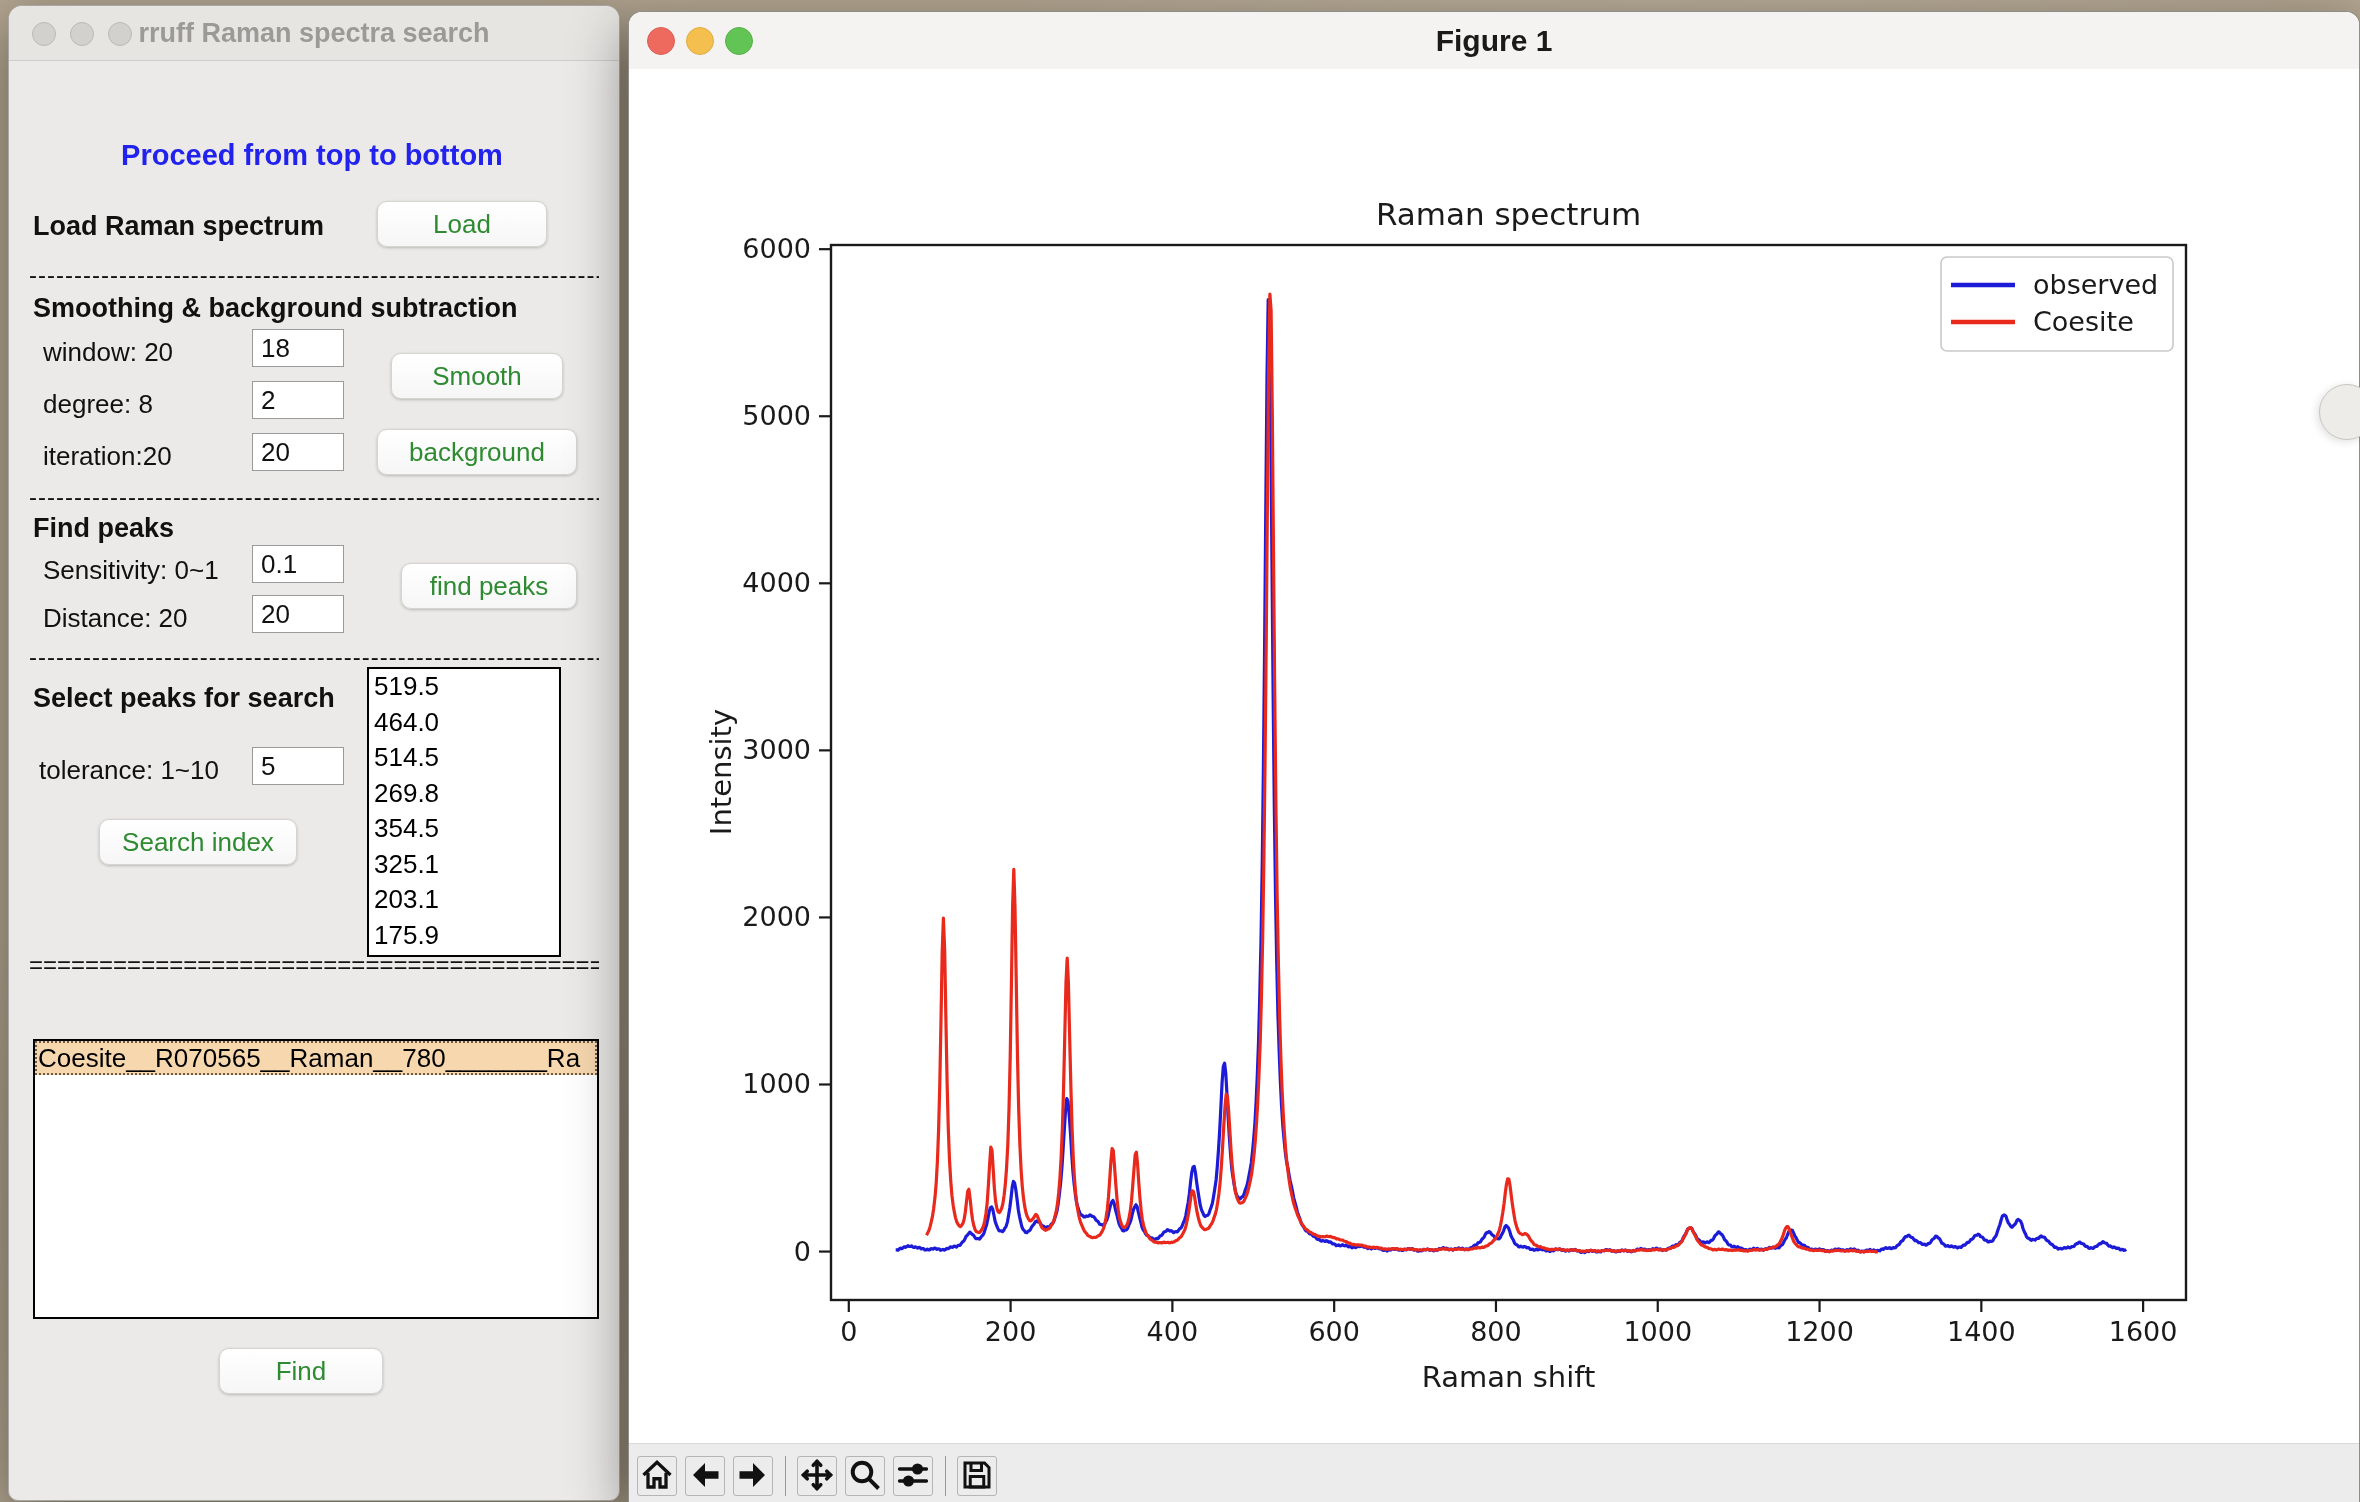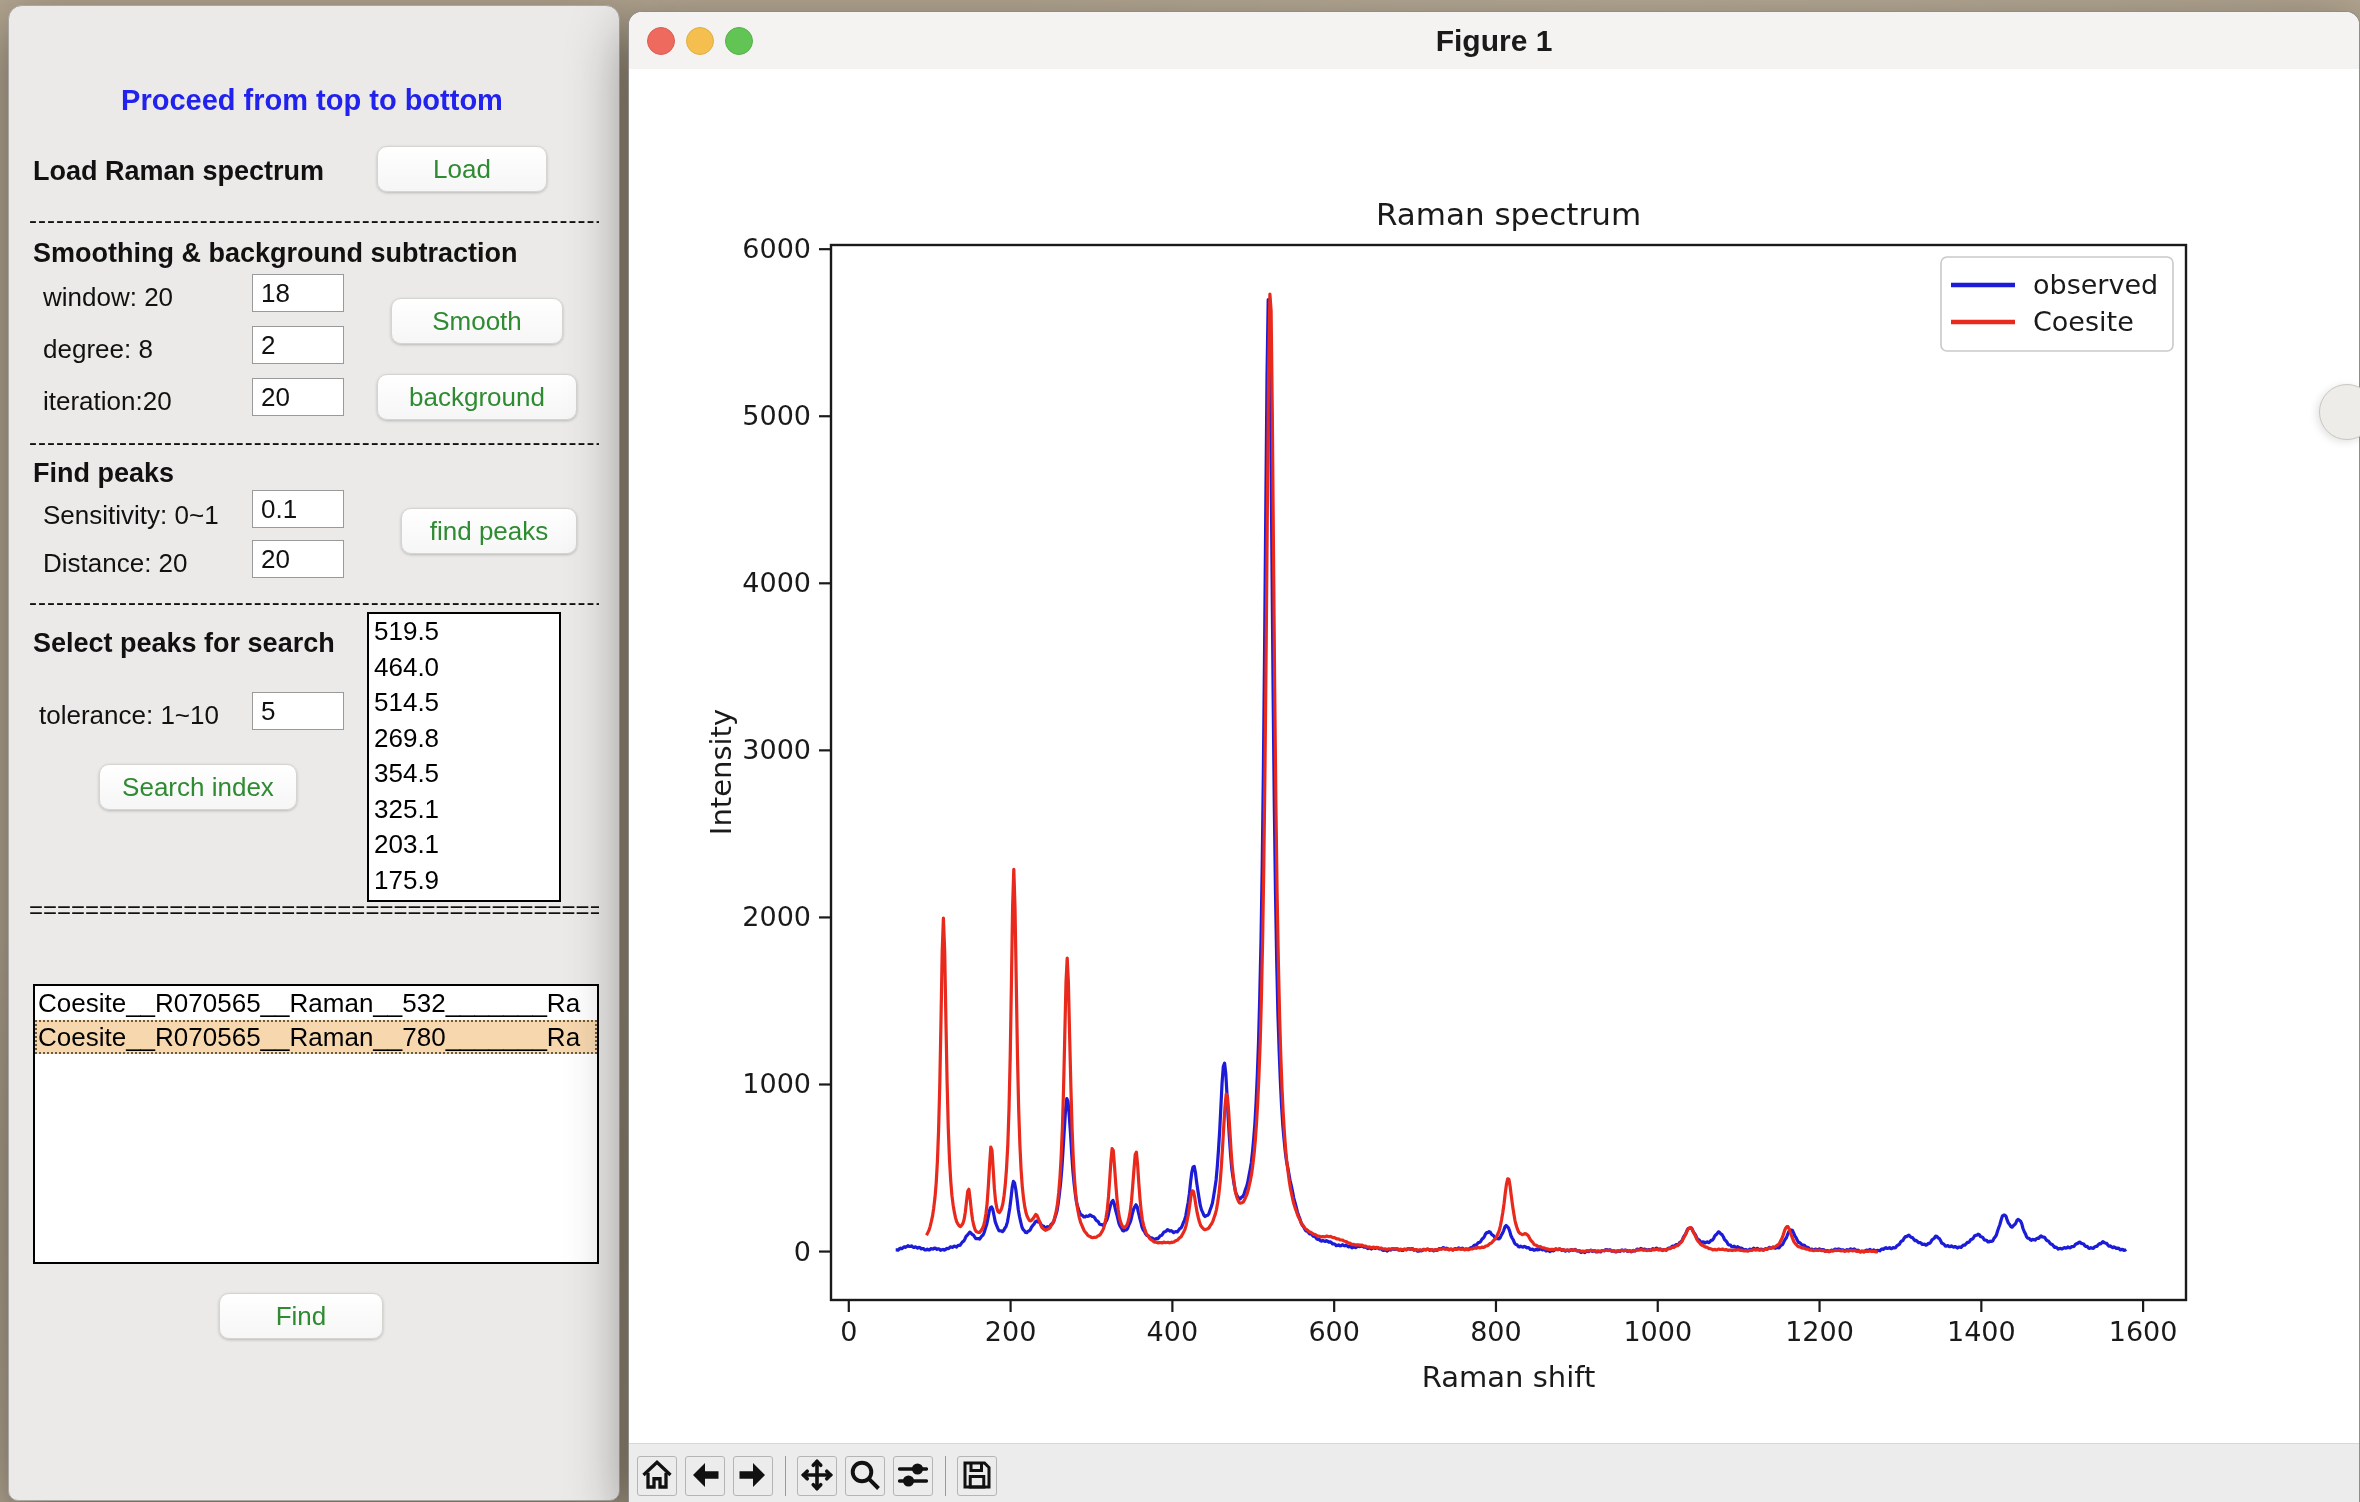--- a/index.html
+++ b/index.html
@@ -54,20 +54,26 @@
   #edge-handle{position:absolute;right:-16px;top:372px;width:54px;height:54px;border-radius:50%;
     background:#edece8;border:1px solid #c9c6bf;box-shadow:-2px 2px 8px rgba(0,0,0,.12);}
   text{font-family:"DejaVu Sans",sans-serif;fill:#1a1a1a;}
 </style>
 </head>
 <body>
 
 <div id="desktop">
 
   <div class="window" id="tool-window">
+    <div id="tool-titlebar">
+      <span class="tl-dot tl-inactive" style="left:23px"></span>
+      <span class="tl-dot tl-inactive" style="left:61px"></span>
+      <span class="tl-dot tl-inactive" style="left:99px"></span>
+      <span class="title">rruff Raman spectra search</span>
+    </div>
     <div id="tool-body">
       <div class="lbl b" style="left:0;right:4px;top:78px;text-align:center;color:#2222ee;font-size:29px">Proceed from top to bottom</div>
 
       <div class="lbl b" style="left:24px;top:150px">Load Raman spectrum</div>
       <button class="btn" style="left:368px;top:140px;width:170px;height:46px">Load</button>
 
       <div class="dashsep" style="top:200px">------------------------------------------------------------------</div>
 
       <div class="lbl b" style="left:24px;top:232px">Smoothing &amp; background subtraction</div>
 
@@ -103,21 +109,20 @@
           <div class="item">203.1</div>
           <div class="item">175.9</div>
         </div>
       <div class="lbl" style="left:30px;top:694px">tolerance: 1~10</div>
       <input class="entry" style="left: 243px; top: 686px;" value="5">
       <button class="btn" style="left:90px;top:758px;width:198px;height:46px">Search index</button>
 
       <div class="dashsep" style="top:890px;letter-spacing:0">==================================================</div>
 
       <div class="listbox" id="cand-list">
-          <div class="item">Coesite__R070565__Raman__532_______Ra</div>
           <div class="item selected">Coesite__R070565__Raman__780_______Ra</div>
         </div>
       <button class="btn" style="left:210px;top:1287px;width:164px;height:46px">Find</button>
 
     </div>
   </div>
 
   <div class="window" id="figure-window">
     <div id="fig-titlebar">
       <span class="tl-dot tl-red" style="left:18px"></span>

